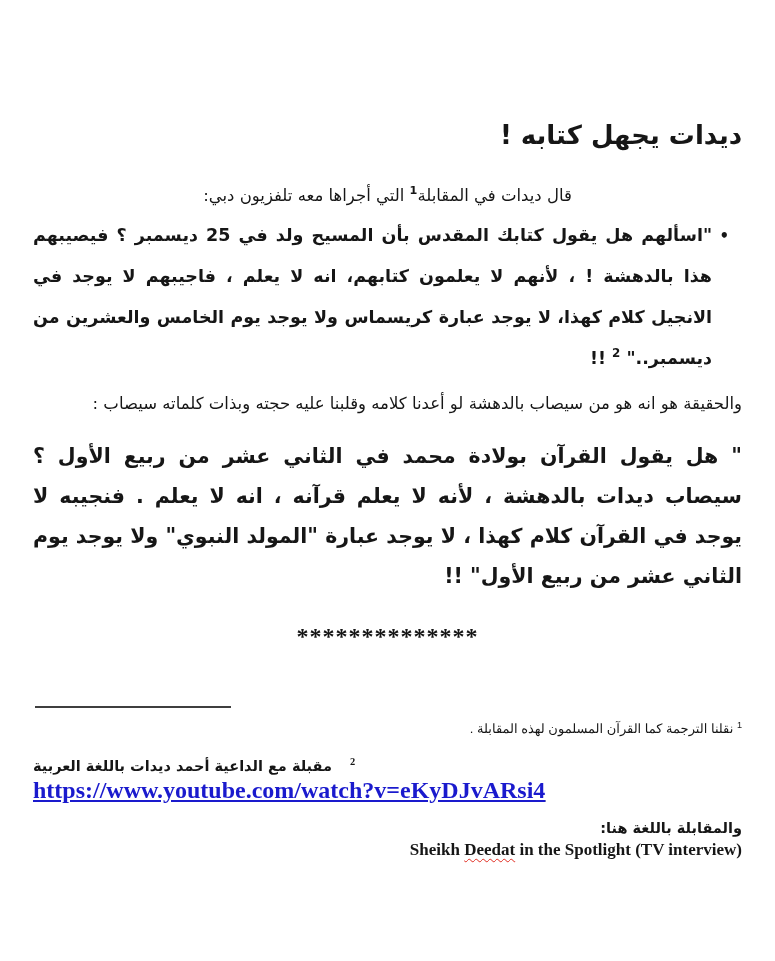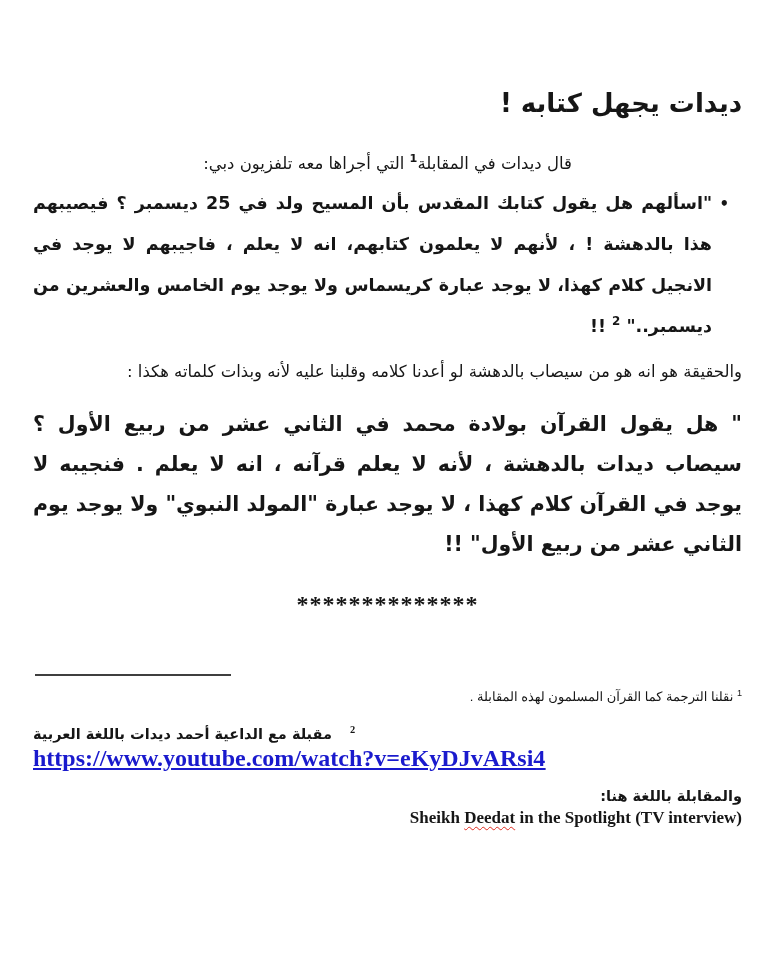--- a/index.html
+++ b/index.html
@@ -9,21 +9,21 @@
     --redchar:#a03226;
     --divider:#3f3f3f;
   }
   *{box-sizing:border-box;}
   html,body{margin:0;padding:0;}
   body{
     width:775px;height:961px;background:#ffffff;color:var(--text);
     font-family:"DejaVu Sans",sans-serif;overflow:hidden;
   }
   .page{
-    width:775px;height:714px;padding:0 33px;direction:rtl;position:relative;
+    width:775px;height:714px;padding:0 33px;direction:rtl;position:relative;margin-top:32px;
   }
   .title{
     margin:0;padding-top:88px;font-size:26px;font-weight:bold;
     text-align:right;letter-spacing:0;
   }
   .intro{
     margin:34px 0 0;font-size:16.5px;text-align:center;font-weight:500;
   }
   .intro sup,.bullet-item sup{font-size:0.68em;font-weight:bold;}
   .bullet-item{
@@ -85,21 +85,21 @@
 
 <div class="page">
 
   <h1 class="title">ديدات يجهل كتابه !</h1>
 
   <p class="intro"><span>قال ديدات في المقابلة</span><sup>1</sup><span> التي أجراها معه تلفزيون دبي:</span></p>
 
   <div class="bullet-item"><span class="bullet-marker">•</span><span>"اسألهم هل يقول كتابك المقدس بأن المسيح ولد في 25 ديسمبر ؟ فيصيبهم هذا بالدهشة ! ، لأنهم لا يعلمون كتابهم، انه لا يعلم ، فاجيبهم لا يوجد في الانجيل كلام كهذا، لا يوجد عبارة كريسماس ولا يوجد يوم الخامس والعشرين من ديسمبر.." </span><sup>2</sup><span> !!</span></div>
 
 
-  <p class="para para-haqiqa">والحقيقة هو انه هو من سيصاب بالدهشة لو أعدنا كلامه وقلبنا عليه لأنه وبذات كلماته هكذا :</p>
+  <p class="para para-haqiqa">والحقيقة هو انه هو من سيصاب بالدهشة لو أعدنا كلامه وقلبنا عليه حجته وبذات كلماته سيصاب :</p>
 
   <p class="quote">" هل يقول القرآن بولادة محمد في الثاني عشر من ربيع الأول ؟ سيصاب ديدات بالدهشة ، لأنه لا يعلم قرآنه ، انه لا يعلم . فنجيبه لا يوجد في القرآن كلام كهذا ، لا يوجد عبارة "المولد النبوي" ولا يوجد يوم الثاني عشر من ربيع الأول" !!</p>
 
   <div class="separator">**************</div>
 
   <div class="fn-divider"></div>
 
   <p class="footnote-1"><sup>1</sup> <span>نقلنا الترجمة كما القرآن المسلمون لهذه المقابلة .</span></p>
 
   <p class="footnote-2"><sup>2</sup><span>مقبلة مع الداعية أحمد ديدات باللغة العربية</span></p>

